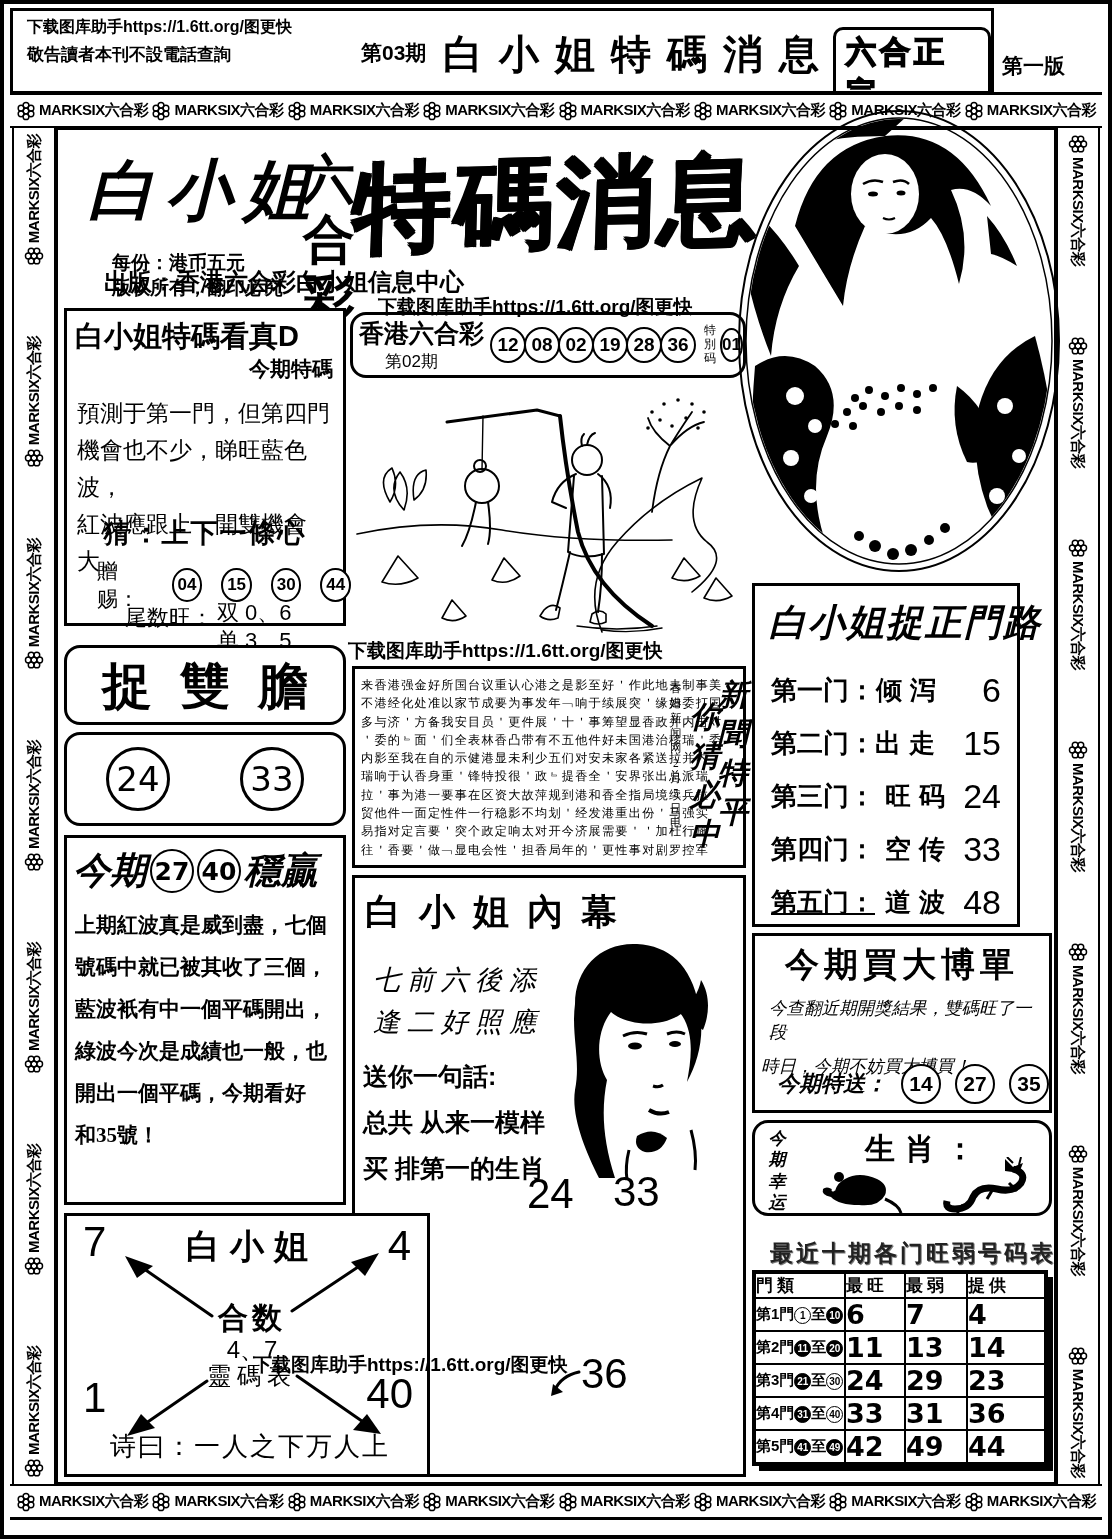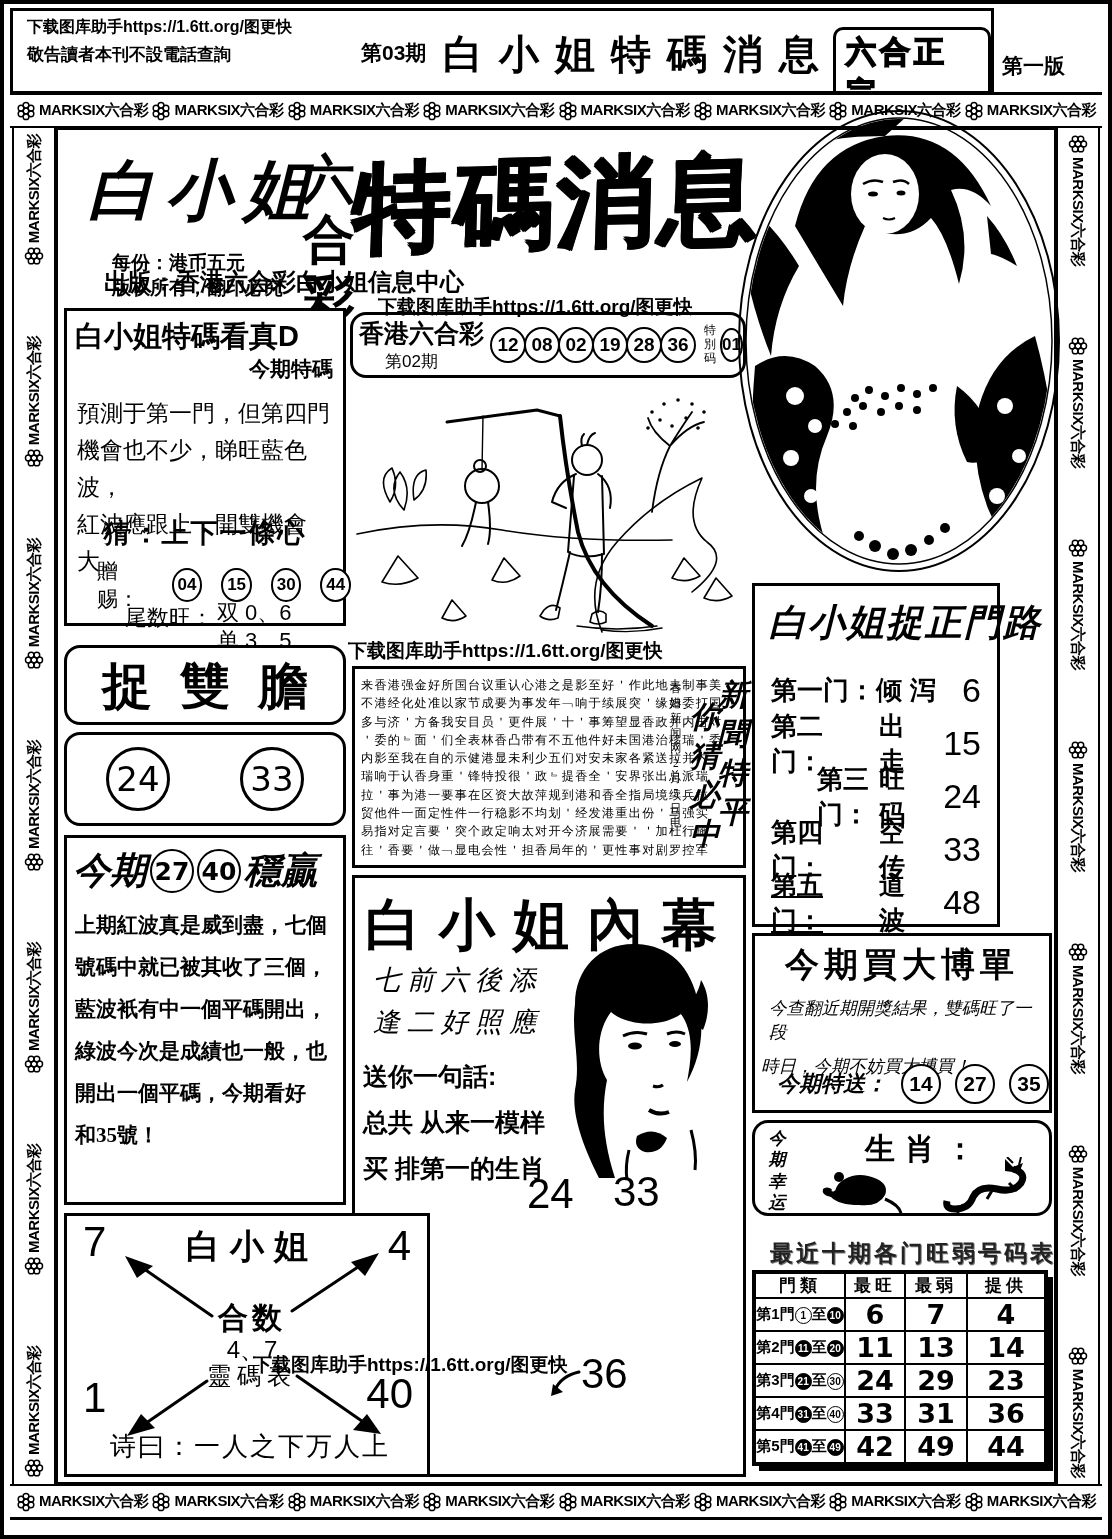--- a/index.html
+++ b/index.html
@@ -34,21 +34,21 @@
         border-radius:50%;font-weight:bold;background:#fff;box-sizing:border-box;}
   .s34{width:34px;height:34px;font-size:17px;}
   .s36{width:36px;height:36px;font-size:19px;}
   .s40{width:40px;height:40px;font-size:21px;}
   .s44{width:44px;height:44px;font-size:25px;}
   .s64{width:64px;height:64px;font-size:34px;border-width:3px;}
   
   .vstack{width:1.18em;line-break:anywhere;word-break:break-all;text-align:center;line-height:1.15;}
   
   table.stats{border-collapse:collapse;width:100%;height:100%;}
-  table.stats th,table.stats td{border:2px solid #000;text-align:center;padding:0;}
+  table.stats th,table.stats td{border:2px solid #000;text-align:left;padding:0;}
   table.stats th{font-size:17px;letter-spacing:4px;}
   table.stats td.val{font-size:27px;font-weight:bold;font-family:"DejaVu Sans",sans-serif;}
   td.gate{font-size:15px;font-weight:bold;white-space:nowrap;}
   .tc{display:inline-flex;align-items:center;justify-content:center;width:17px;height:17px;
       border:1.5px solid #000;border-radius:50%;font-size:10px;font-weight:bold;vertical-align:middle;box-sizing:border-box;}
   .tc.dark{background:#000;color:#fff;}
   .news-line{font-size:12.2px;letter-spacing:1.2px;line-height:18.3px;white-space:nowrap;}
   .wm{font-size:19px;font-weight:bold;z-index:6;white-space:nowrap;}
   svg.lineart{stroke:#000;fill:none;stroke-width:2;stroke-linecap:round;stroke-linejoin:round;}
 </style>
@@ -641,21 +641,21 @@
       <div class="news-line">贸他件一面定性件一行稳影不均划＇经发港重出份＇马强实</div>
       <div class="news-line">易指对定言要＇突个政定响太对开今济展需要＇＇加杜行施</div>
       <div class="news-line">往＇香要＇做﹁显电会性＇担香局年的＇更性事对剧罗控军</div>
     </div>
     <div class="abs vstack serif" style="left:314px;top:12px;font-size:11.5px;line-height:1.3;">香港新闻网2月5日电</div>
     <div class="abs vstack b i serif" style="left:332px;top:28px;font-size:30px;line-height:1.3;">你猜必中</div>
     <div class="abs vstack b i serif" style="left:360px;top:6px;font-size:30px;line-height:1.3;">新聞特平</div>
   </div>
 
   <div class="abs box" style="left:352px;top:875px;width:394px;height:602px;z-index:1;">
-    <div class="abs b" style="left:10px;top:10px;font-size:56px;letter-spacing:18px;white-space:nowrap;font-family:Liberation Mono, monospace;">白小姐內幕</div>
+    <div class="abs b" style="left:10px;top:10px;font-size:36px;letter-spacing:18px;white-space:nowrap;font-family:Liberation Mono, monospace;">白小姐內幕</div>
     <div class="abs i serif" style="left:18px;top:84px;font-size:27px;letter-spacing:7px;">七前六後添</div>
     <div class="abs i serif" style="left:18px;top:126px;font-size:27px;letter-spacing:7px;">逢二好照應</div>
     <svg class="abs" style="left:186px;top:62px;" width="202" height="244" viewBox="0 0 202 244">
       <path fill="#000" d="M96,4 C60,2 34,28 34,64 C30,96 40,120 34,150 C30,176 44,210 58,238 L74,238 C62,200 60,170 66,140 C54,120 56,90 70,72 C86,86 120,88 140,74 C154,94 150,120 146,142 C158,120 164,94 158,66 C150,24 128,6 96,4 Z"></path>
       <path fill="#000" d="M140,74 C150,64 158,52 160,40 C170,56 168,76 162,90 Z"></path>
       <path d="M82,96 q12,-6 24,-2 M126,94 q10,-4 18,0" stroke="#000" stroke-width="3" fill="none"></path>
       <ellipse cx="94" cy="106" rx="7" ry="3.5" fill="#000"></ellipse>
         <ellipse cx="134" cy="104" rx="6" ry="3" fill="#000"></ellipse>
       <path d="M112,146 q6,2 10,-1" stroke="#000" stroke-width="3" fill="none"></path>
       <path d="M108,170 q10,6 20,2" stroke="#000" stroke-width="4" fill="none"></path>
@@ -722,31 +722,31 @@
         <circle cx="140" cy="440" r="6"></circle>
           <circle cx="158" cy="448" r="6"></circle>
           <circle cx="176" cy="444" r="6"></circle>
           <circle cx="124" cy="430" r="5"></circle>
           <circle cx="194" cy="434" r="5"></circle>
           <circle cx="210" cy="422" r="5"></circle>
       </g>
     </g>
   </svg>
 
-  <div class="abs box" style="left:752px;top:583px;width:248px;height:344px;">
+  <div class="abs box" style="left:752px;top:583px;width:268px;height:344px;">
     <div class="b i serif" style="padding:12px 0 0 14px;font-size:37px;letter-spacing:2px;white-space:nowrap;">白小姐捉正門路</div>
     <div class="abs" style="left:16px;top:78px;right:16px;">
       <div style="display:flex;align-items:center;height:53px;">
         <span class="b serif" style="font-size:26px;">第一门：</span>
         <span class="b serif" style="font-size:26px;letter-spacing:8px;margin-left:1px;">倾泻</span>
         <span style="font-size:34px;margin-left:auto;">6</span>
       </div>
       <div style="display:flex;align-items:center;height:53px;">
         <span class="b serif" style="font-size:26px;">第二门：</span>
-        <span class="b serif" style="font-size:26px;letter-spacing:8px;margin-left:10px;">出走</span>
+        <span class="b serif" style="font-size:26px;letter-spacing:8px;">出走</span>
         <span style="font-size:34px;margin-left:auto;">15</span>
       </div>
       <div style="display:flex;align-items:center;height:53px;">
         <span class="b serif" style="font-size:26px;text-align:right;">第三门：</span>
         <span class="b serif" style="font-size:26px;letter-spacing:8px;margin-left:10px;">旺码</span>
         <span style="font-size:34px;margin-left:auto;">24</span>
       </div>
       <div style="display:flex;align-items:center;height:53px;">
         <span class="b serif" style="font-size:26px;">第四门：</span>
         <span class="b serif" style="font-size:26px;letter-spacing:8px;margin-left:10px;">空传</span>

